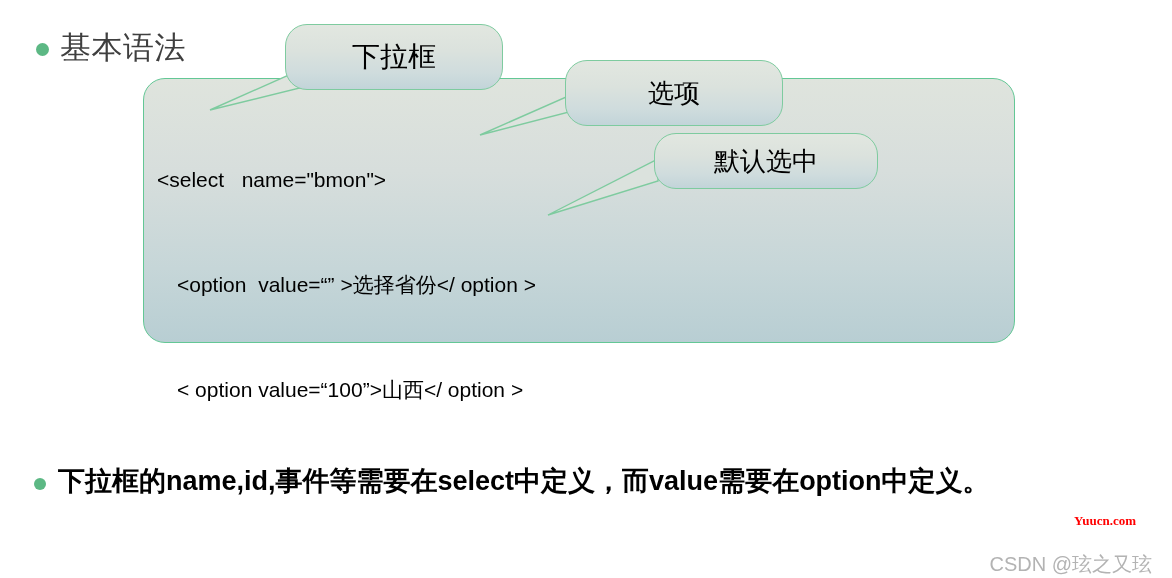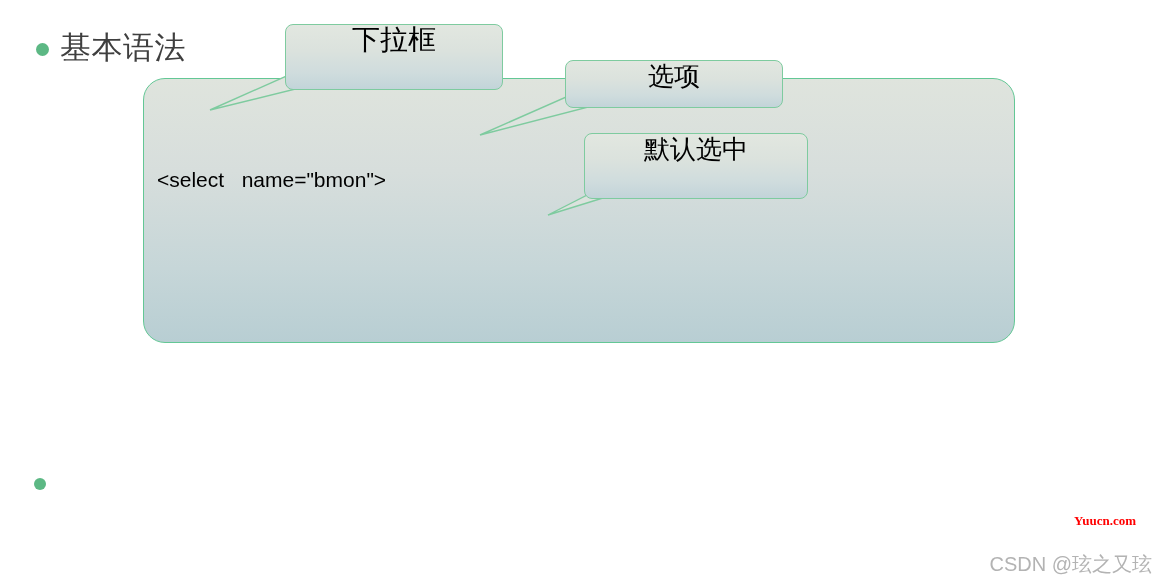--- a/index.html
+++ b/index.html
@@ -85,24 +85,24 @@
     line-height: 35px;
     white-space: pre;
   }
   .code-line { white-space: pre; }
   .code-line.indent { padding-left: 20px; }
 
   
   .callout {
     position: absolute;
     border: 1.5px solid #7ecb9f;
-    border-radius: 8px;
+    border-radius: 22px;
     background: linear-gradient(to bottom, #e2e7e0 0%, #dbe2dd 40%, #cfdcdd 75%, #c2d4d9 100%);
     display: flex;
-    align-items: flex-start;
+    align-items: center;
     justify-content: center;
     box-sizing: border-box;
     z-index: 5;
   }
   .callout-label {
     font-size: 26px;
     color: #000000;
     line-height: 30px;
     white-space: nowrap;
   }
@@ -110,24 +110,24 @@
     position: absolute;
     overflow: visible;
     z-index: 4;
     pointer-events: none;
   }
 
   #callout-dropdown { left: 285px; top: 24px; width: 218px; height: 66px; }
   #callout-dropdown .callout-label { font-size: 28px; }
   #tail-dropdown { left: 210px; top: 55px; width: 110px; height: 55px; }
 
-  #callout-option { left: 565px; top: 60px; width: 218px; height: 48px; }
+  #callout-option { left: 565px; top: 60px; width: 218px; height: 66px; }
   #tail-option { left: 480px; top: 80px; width: 120px; height: 55px; }
 
-  #callout-selected { left: 584px; top: 133px; width: 224px; height: 66px; }
+  #callout-selected { left: 654px; top: 133px; width: 224px; height: 56px; }
   #tail-selected { left: 548px; top: 155px; width: 110px; height: 60px; }
 
   
   #watermark-yuucn {
     position: absolute;
     right: 36px;
     top: 513px;
     font-family: "Liberation Serif", "DejaVu Serif", serif;
     font-size: 13px;
     font-weight: 700;
@@ -157,33 +157,36 @@
 <svg class="callout-tail" id="tail-option" viewBox="0 0 120 55">
   <polygon points="0,55 120,2 120,24" fill="#dde3de" stroke="#7ecb9f" stroke-width="1.4"></polygon>
 </svg>
 <svg class="callout-tail" id="tail-selected" viewBox="0 0 110 60">
   <polygon points="0,60 110,4 110,26" fill="#dbe2dd" stroke="#7ecb9f" stroke-width="1.4"></polygon>
 </svg>
 
 <div id="code-panel">
   <div id="code-lines">
     <div class="code-line">&lt;select   name="bmon"&gt;</div>
+    <div class="code-line indent">&lt;option  value=“” &gt;选择省份&lt;/ option &gt;</div>
+    <div class="code-line indent">&lt; option value=“100”&gt;山西&lt;/ option &gt;</div>
     
     
   </div>
 </div>
 
 <div class="callout" id="callout-dropdown">
   <span class="callout-label">下拉框</span>
 </div>
 <div class="callout" id="callout-option">
   <span class="callout-label">选项</span>
 </div>
 <div class="callout" id="callout-selected">
   <span class="callout-label">默认选中</span>
 </div>
 
 <div class="bullet-row" id="summary-row">
   <span class="bullet-dot"></span>
+  <span id="summary-text">下拉框的name,id,事件等需要在select中定义，而value需要在option中定义。</span>
 </div>
 
 <div id="watermark-yuucn">Yuucn.com</div>
 <div id="watermark-csdn">CSDN @玹之又玹</div>
 
 </body></html>

